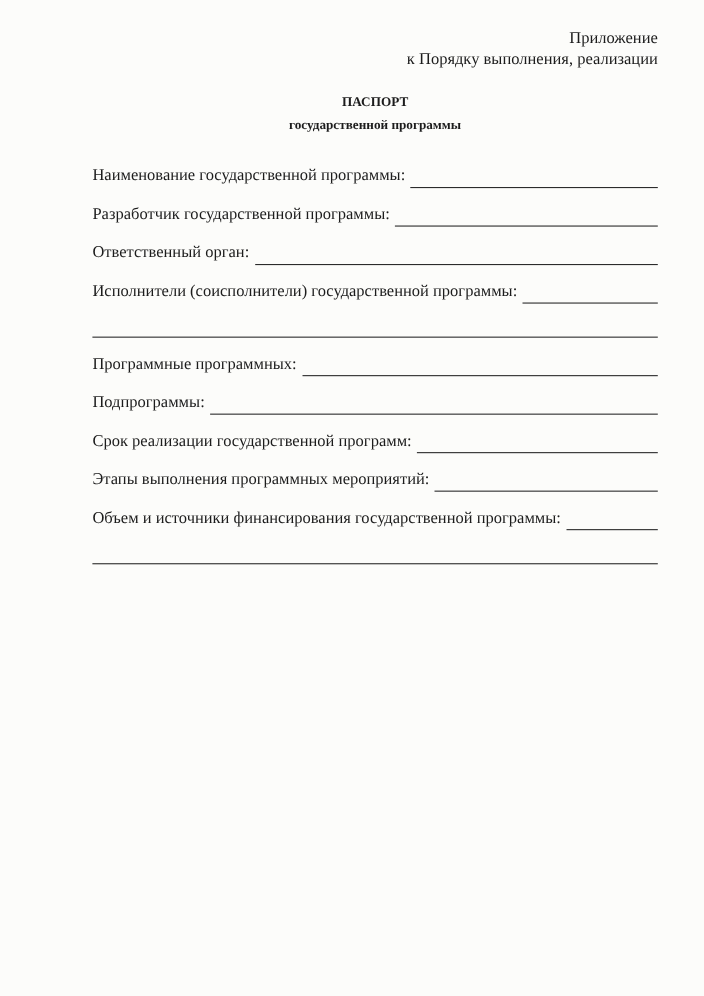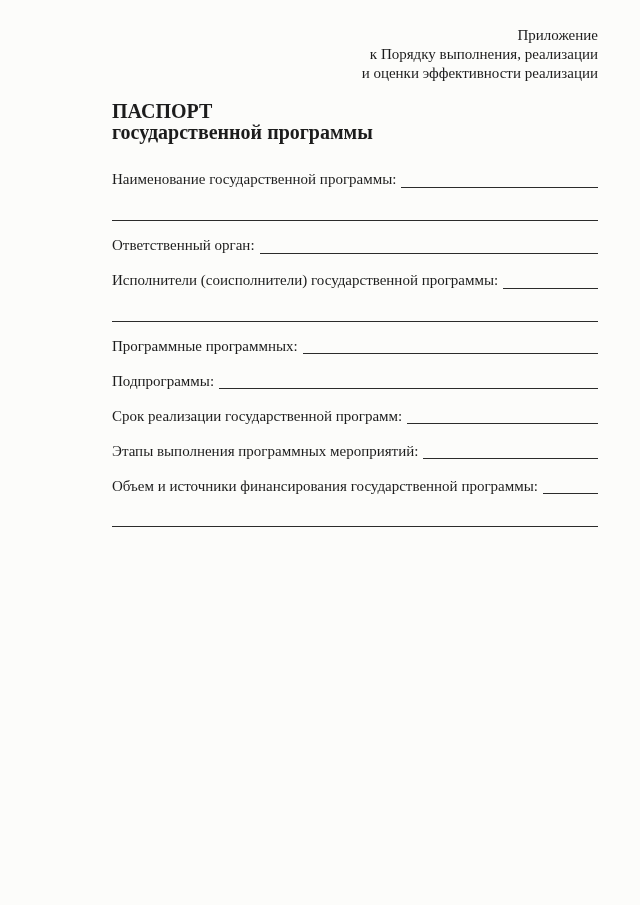--- a/index.html
+++ b/index.html
@@ -12,42 +12,43 @@
     background: #fcfcfa;
     color: #1c1c1c;
     font-family: "Liberation Serif", serif;
     font-size: 15px;
     overflow: hidden;
   }
   .page {
     box-sizing: border-box;
     width: 640px;
     height: 905px;
-    padding: 26px 42px 0 112px;
+    padding: 26px 42px 0 84px;
   }
   .appendix {
     text-align: right;
     line-height: 19px;
     margin-bottom: 18px;
   }
   .appendix div {
     white-space: nowrap;
   }
   .doc-title {
+    text-align: center;
     font-weight: bold;
-    font-size: 20px;
+    font-size: 12px;
     line-height: 21px;
     margin-bottom: 26px;
   }
   .form-fields {
     margin-top: 10px;
   }
   .field-row {
     display: flex;
-    align-items: center;
+    align-items: flex-end;
     margin-bottom: 14px;
     line-height: 21px;
   }
   .field-label {
     white-space: nowrap;
     padding-right: 5px;
   }
   .fill-line {
     flex: 1;
     min-width: 36px;
@@ -56,36 +57,36 @@
   }
 </style>
 </head>
 <body>
 
 <div class="page">
 
   <div class="appendix">
     <div>Приложение</div>
     <div>к Порядку выполнения, реализации</div>
-    <div>и оценки эффективности реализации</div>
   </div>
 
   <div class="doc-title">
     <div>ПАСПОРТ</div>
     <div>государственной программы</div>
   </div>
 
   <div class="form-fields">
 
     <div class="field-row">
       <span class="field-label">Наименование государственной программы:</span>
       <span class="fill-line"></span>
     </div>
 
     <div class="field-row">
+      <span class="field-label">Разработчик государственной программы:</span>
       <span class="fill-line"></span>
     </div>
 
     <div class="field-row">
       <span class="field-label">Ответственный орган:</span>
       <span class="fill-line"></span>
     </div>
 
     <div class="field-row">
       <span class="field-label">Исполнители (соисполнители) государственной программы:</span>

